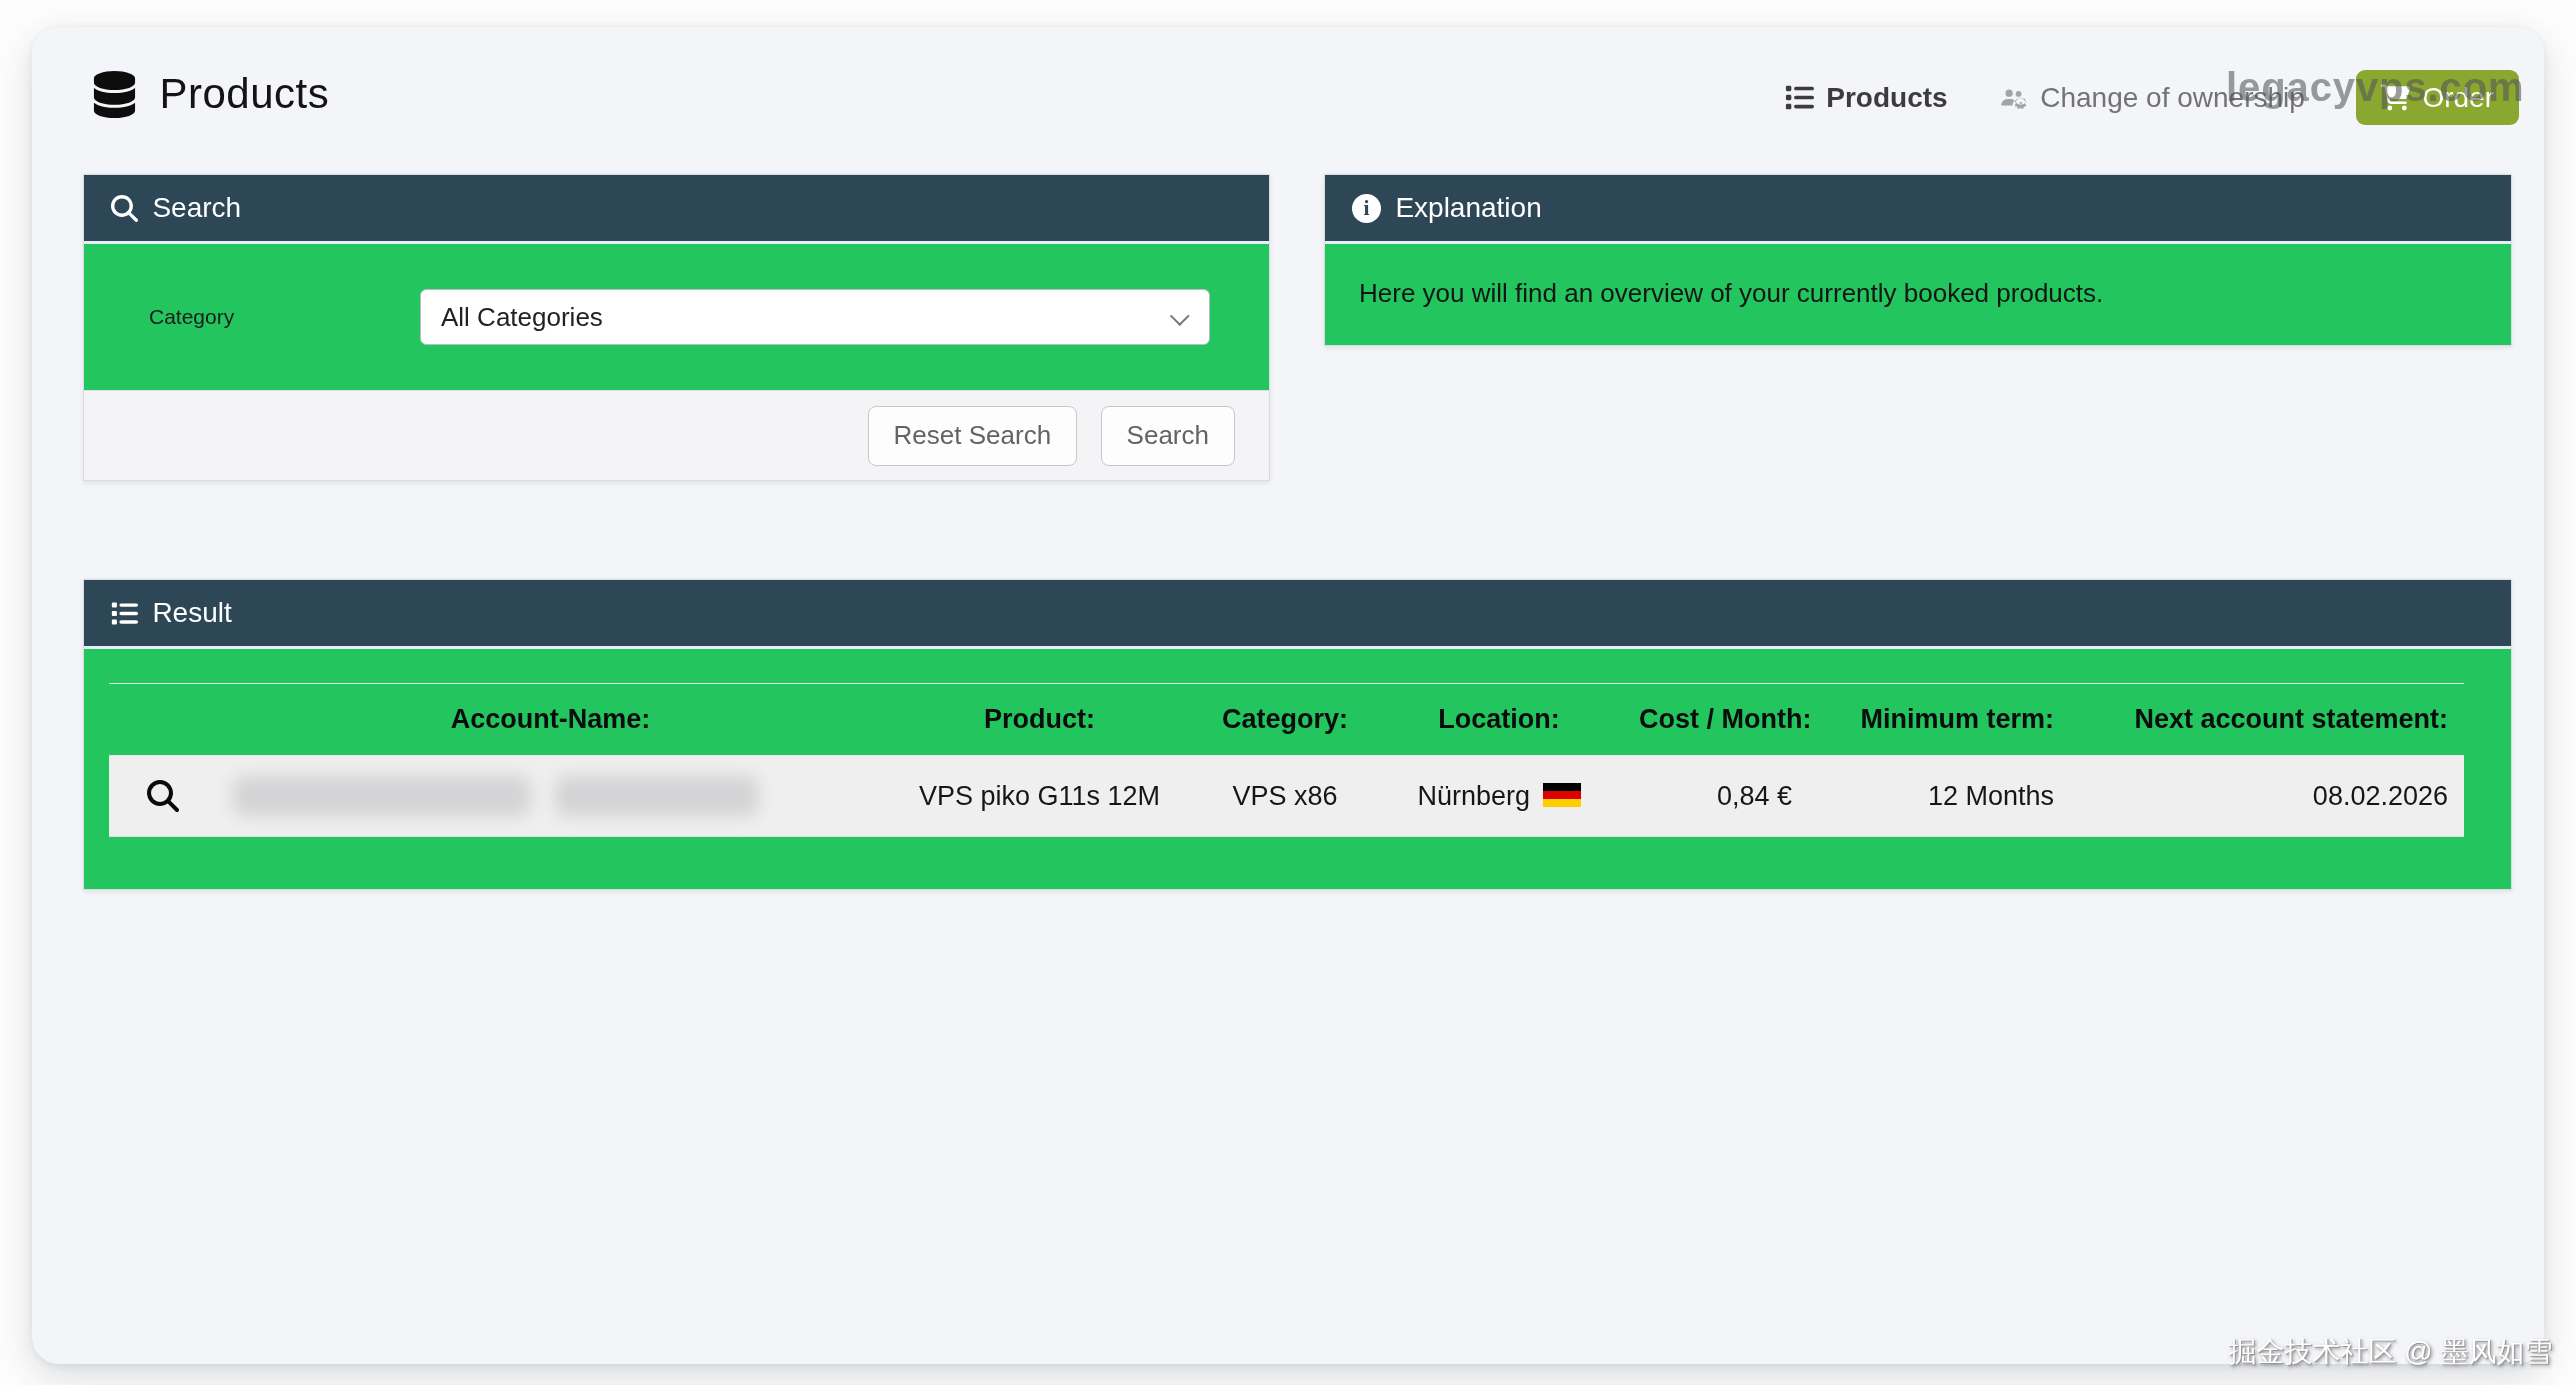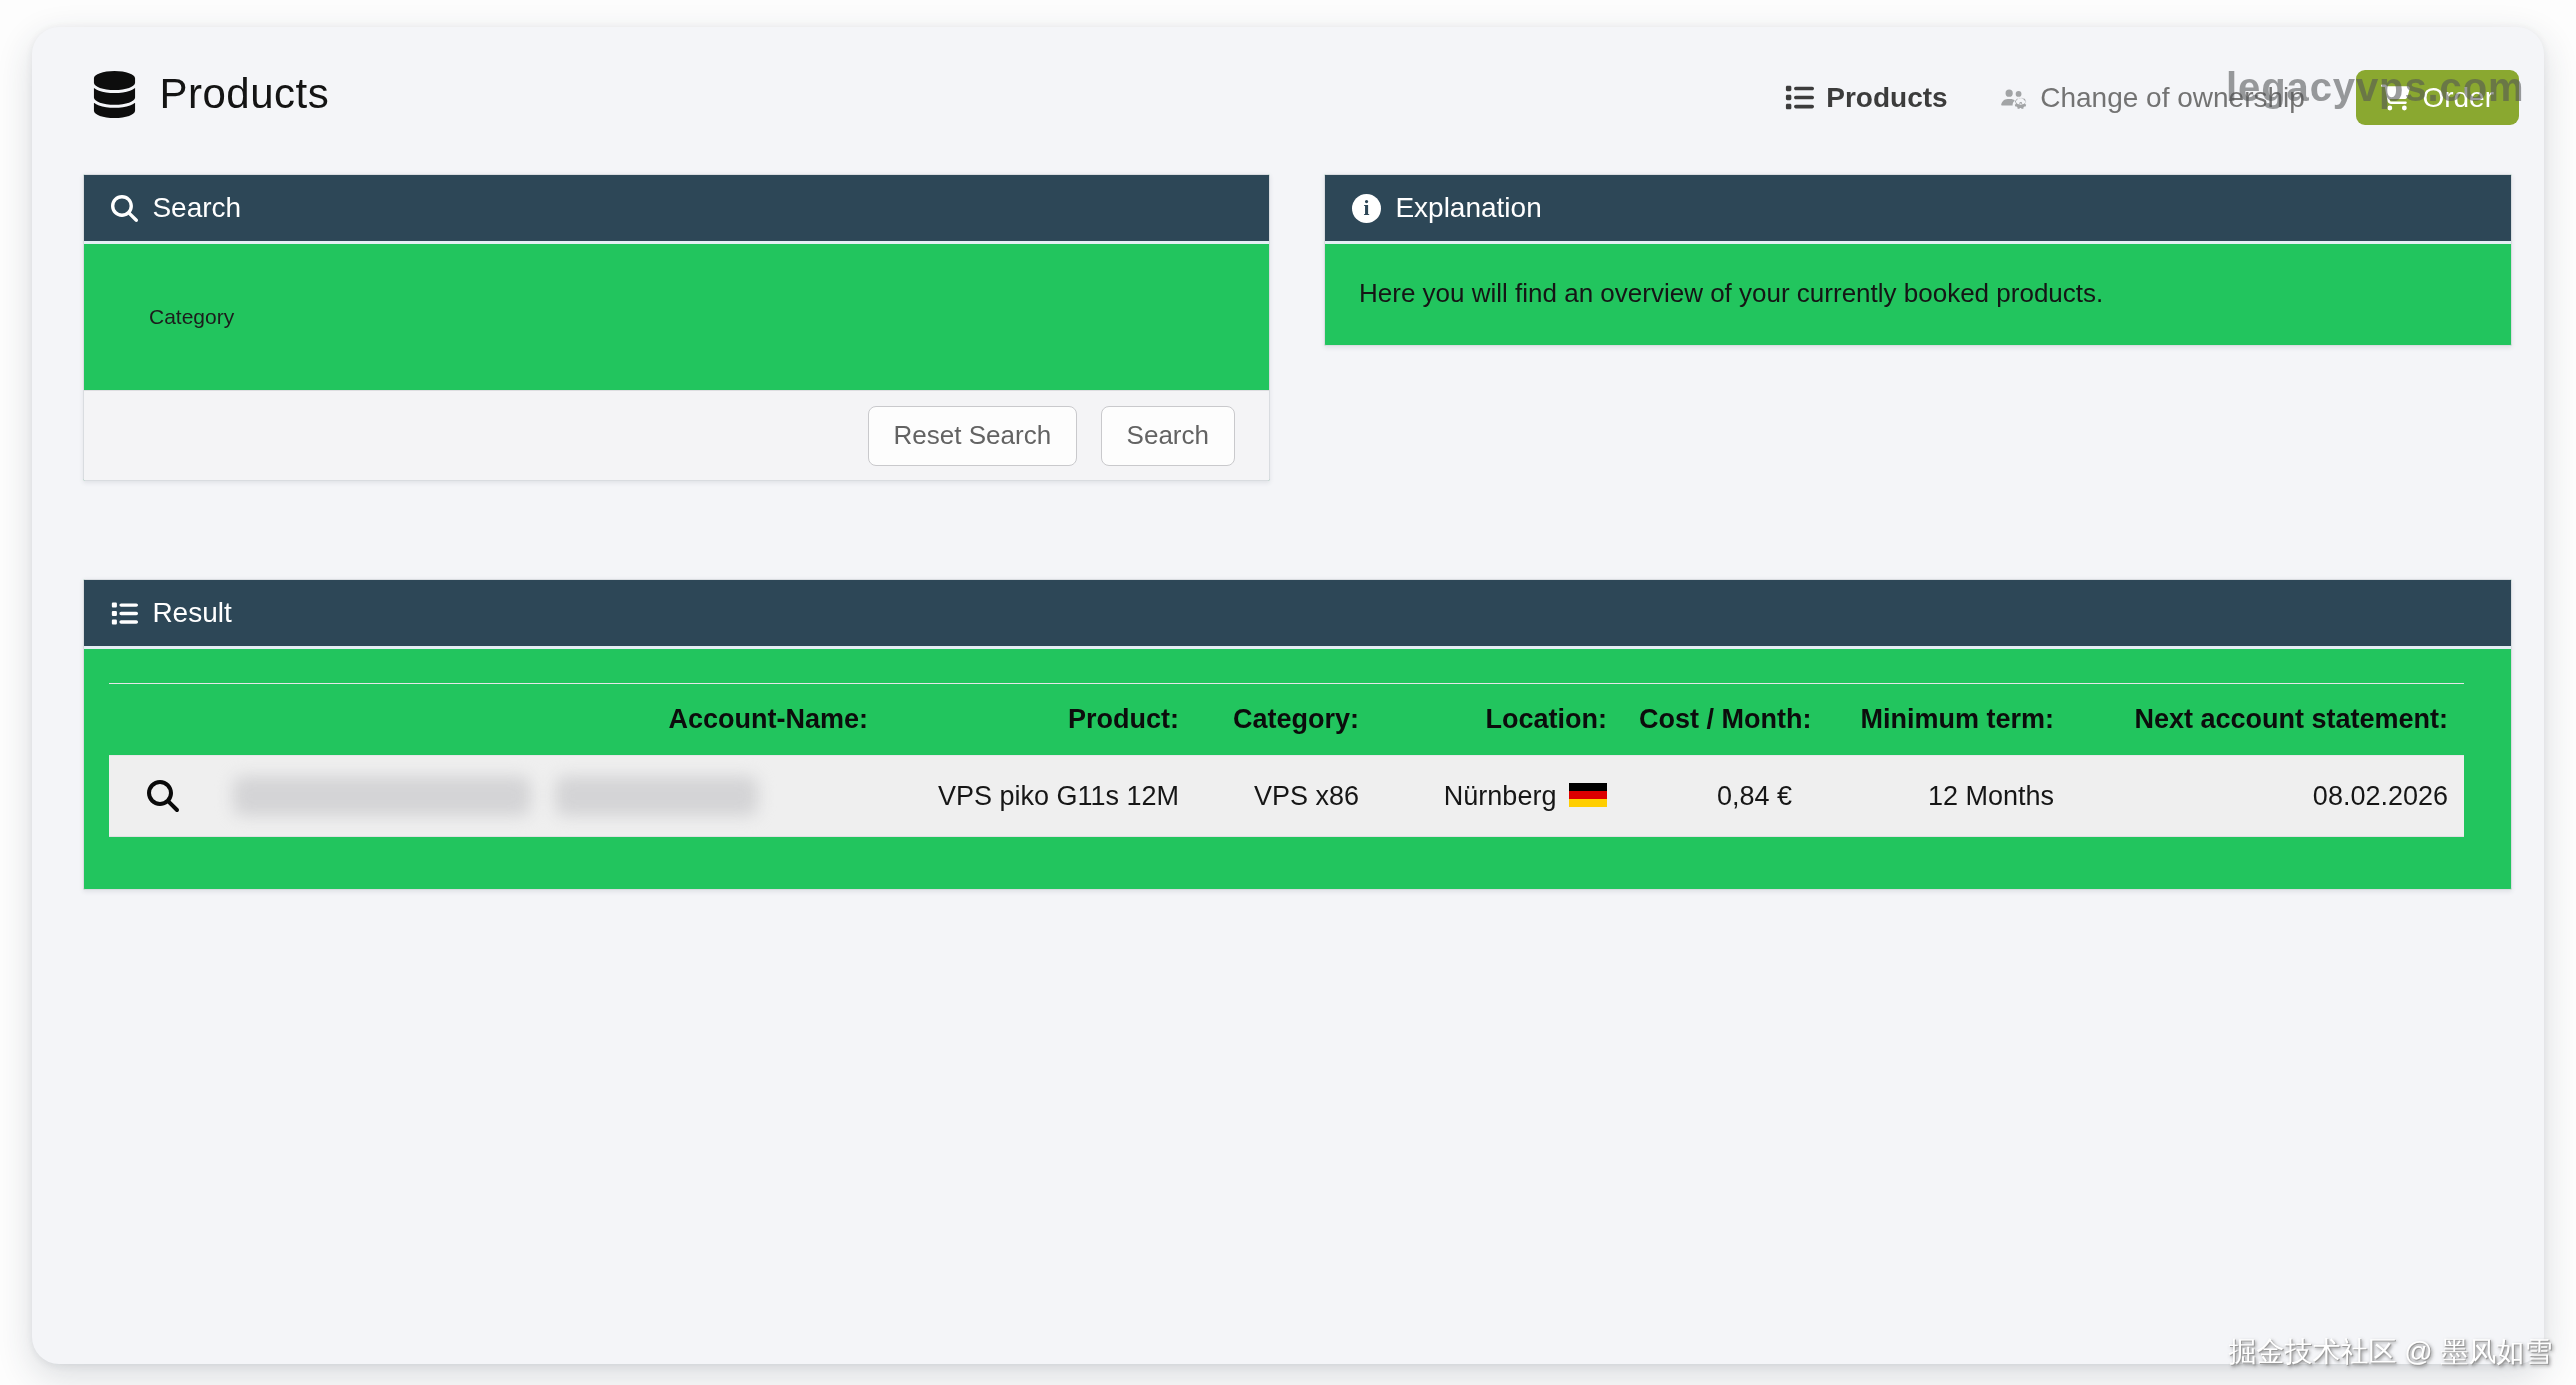--- a/index.html
+++ b/index.html
@@ -59,21 +59,21 @@
   .panel-explanation { left:1292px; top:147px; width:1188px; }
   .explanation-body { padding:34px 43px 36px 34px; font-size:26px; color:#151515; }
 
   .panel-result { left:51px; top:552px; width:2429px; }
   .result-body { padding:34px 47px 52px 25px; }
   table { width:100%; border-collapse:collapse; table-layout:fixed; }
   thead th { font-size:27px; font-weight:700; color:#0c0c0c; padding:20px 16px;
     border-top:0.9px solid #e6e6e8; border-bottom:0.9px solid #e6e6e8; white-space:nowrap; }
   tbody td { font-size:27px; color:#161616; background:#efefef; padding:20px 16px;
     border-bottom:0.9px solid #e0e0e2; white-space:nowrap; vertical-align:middle; }
-  .al { text-align:right; } .ar { text-align:right; } .ac { text-align:center; }
+  .al { text-align:center; } .ar { text-align:right; } .ac { text-align:center; }
   .row-zoom svg { width:32px; height:32px; fill:#0a0a0a; display:block; margin:0 auto; }
   .blurwrap { display:flex; gap:23.5px; align-items:center; filter:blur(8px); }
   .blob { height:40px; border-radius:10.8px; background:#cfcfd1; opacity:.85; }
   .blob.b1 { width:298px; } .blob.b2 { width:203px; }
   .flag { display:inline-block; width:38px; height:24px; margin-left:12.6px;
     vertical-align:-2.7px; background:linear-gradient(#000 0 33.4%, #dd0000 33.4% 66.7%, #ffce00 66.7% 100%); }
 
   
   .wm-top { position:absolute; left:2226px; top:65px; z-index:9; font-size:40px;
     font-weight:700; color:rgba(82,84,86,.58); letter-spacing:0.9px; pointer-events:none; }
@@ -118,20 +118,26 @@
 
     <div class="panel panel-search">
       <div class="panel-header">
         <svg viewBox="0 0 512 512">
             <path d="M416 208c0 45.9-14.9 88.3-40 122.7L502.6 457.4c12.5 12.5 12.5 32.8 0 45.3s-32.8 12.5-45.3 0L330.7 376c-34.4 25.2-76.8 40-122.7 40C93.1 416 0 322.9 0 208S93.1 0 208 0S416 93.1 416 208zM208 352a144 144 0 1 0 0-288 144 144 0 1 0 0 288z"></path>
           </svg>
         <span>Search</span>
       </div>
       <div class="search-body">
         <label>Category</label>
+        <div class="select-wrap">
+          <select>
+            <option>All Categories</option>
+          </select>
+          <span class="chevron"></span>
+        </div>
       </div>
       <div class="search-footer">
         <button class="btn">Reset Search</button>
         <button class="btn">Search</button>
       </div>
     </div>
 
     <div class="panel panel-explanation">
       <div class="panel-header">
         <span class="info-badge">i</span>

